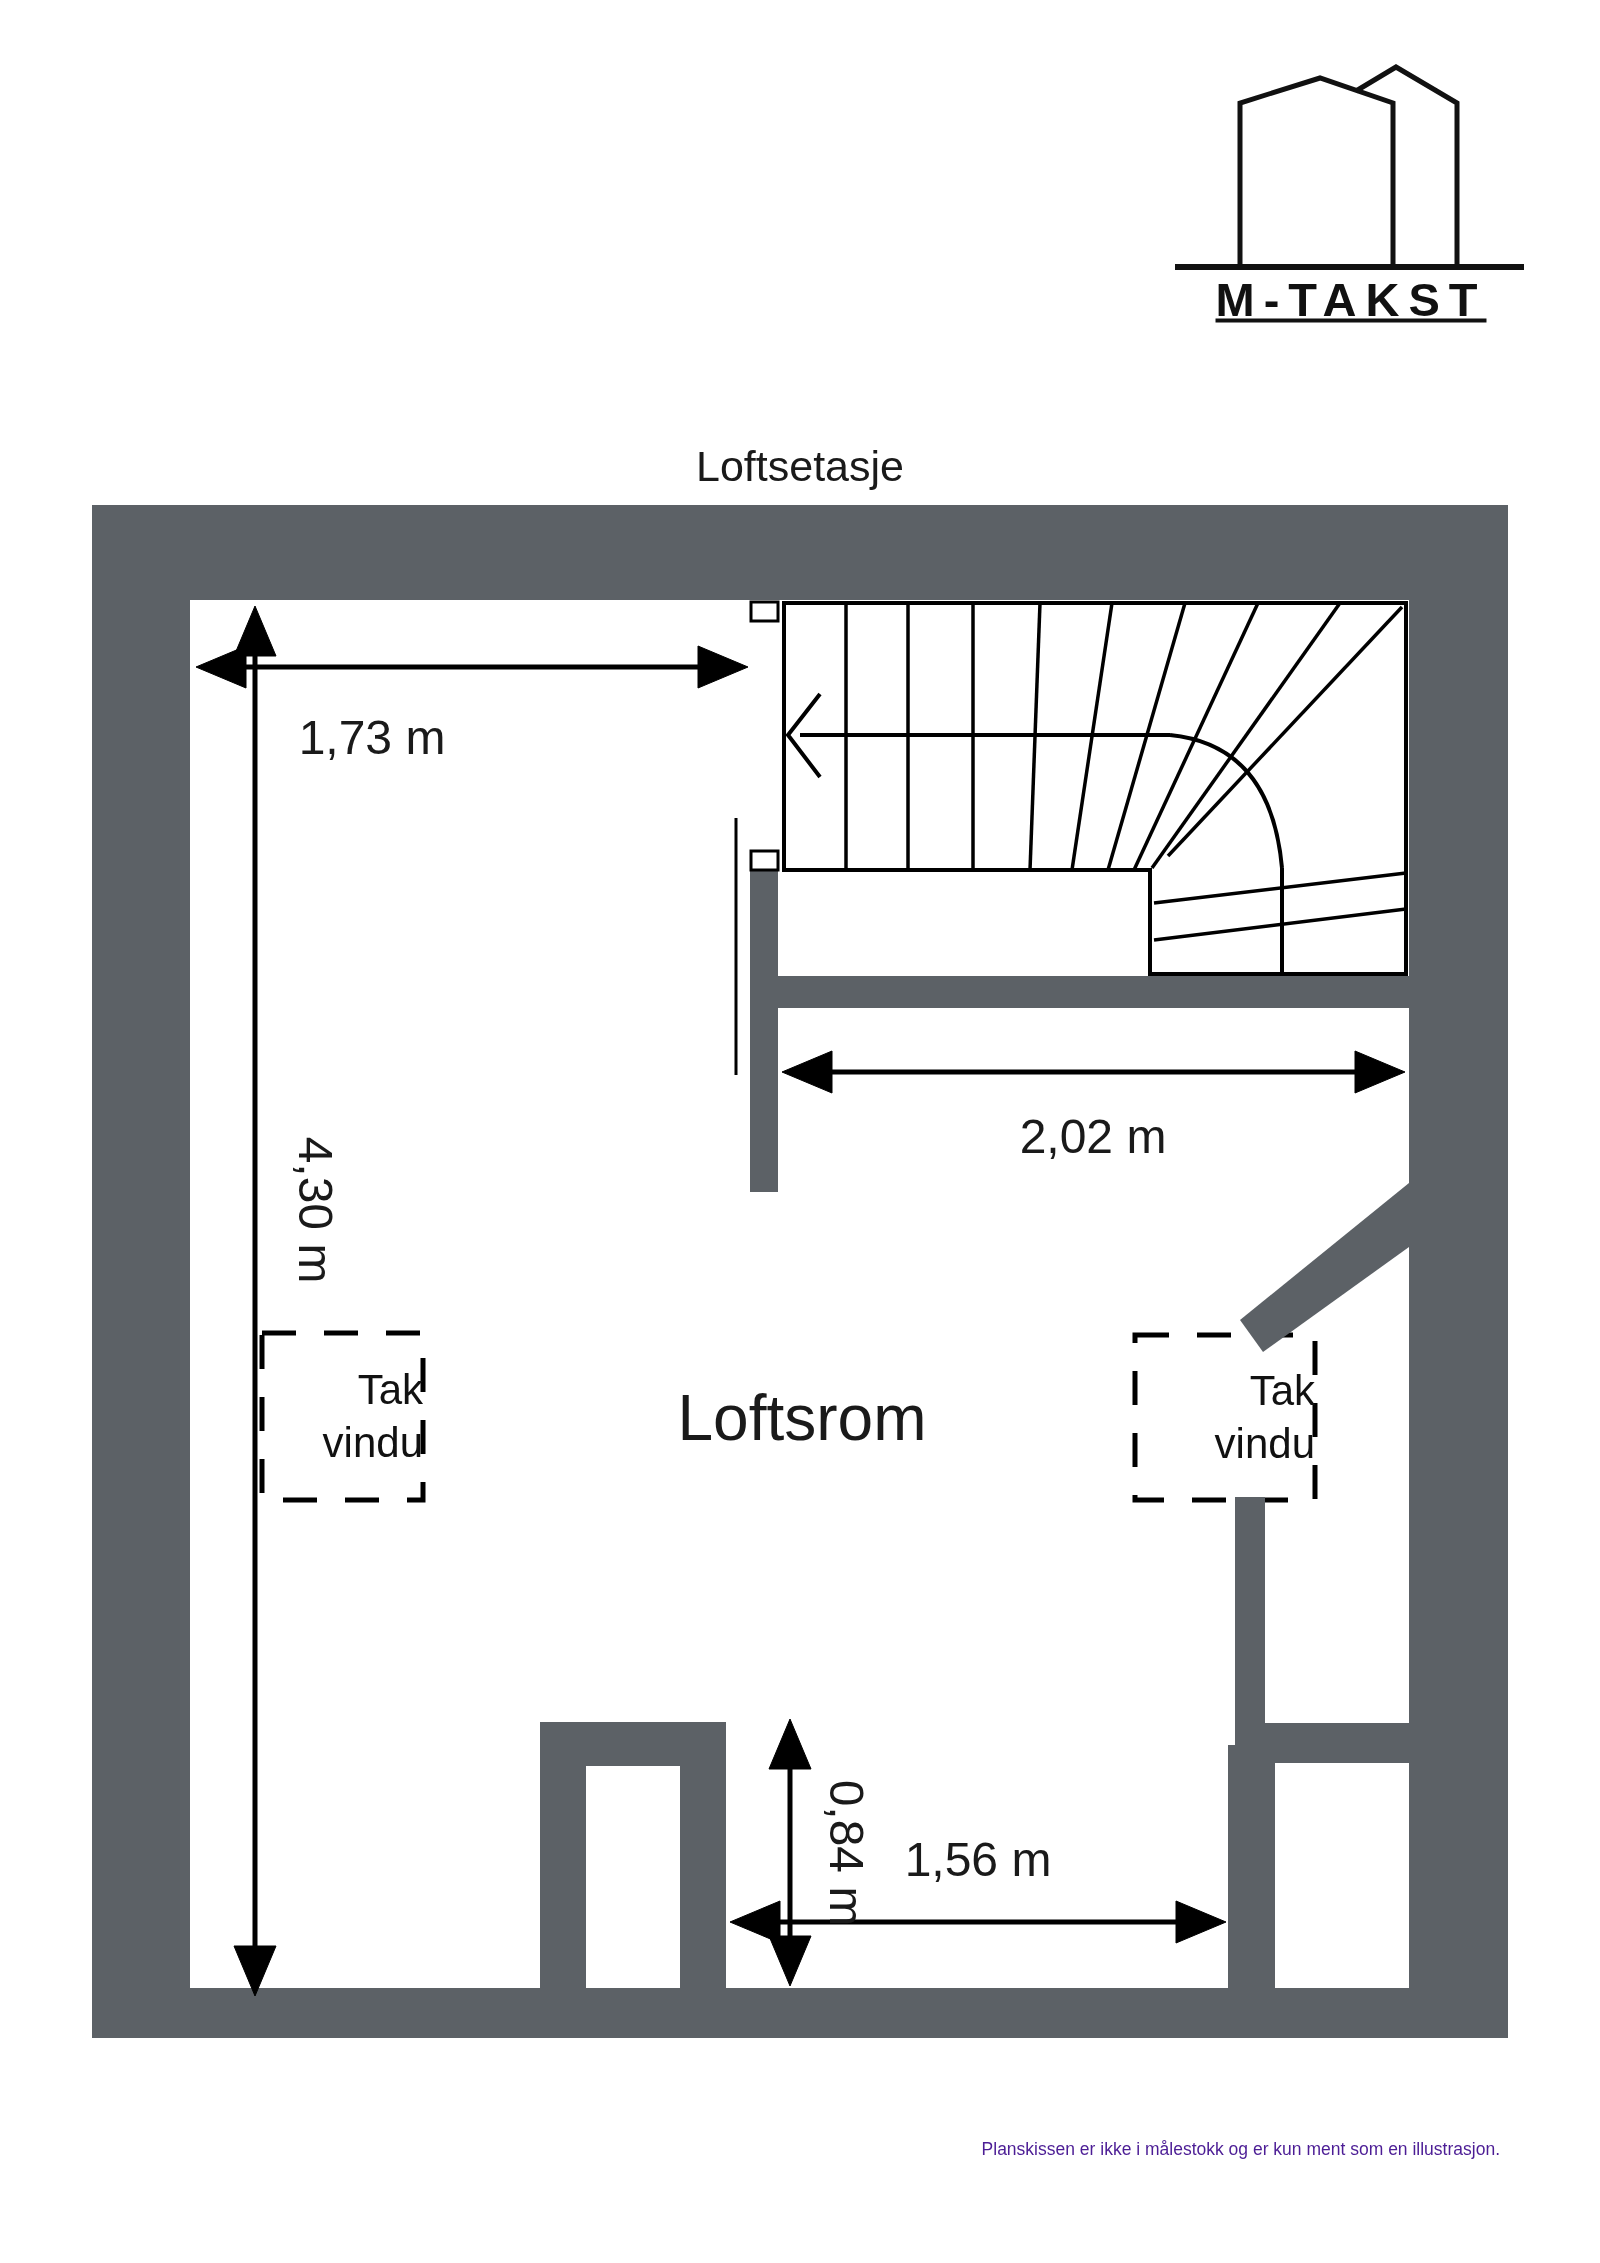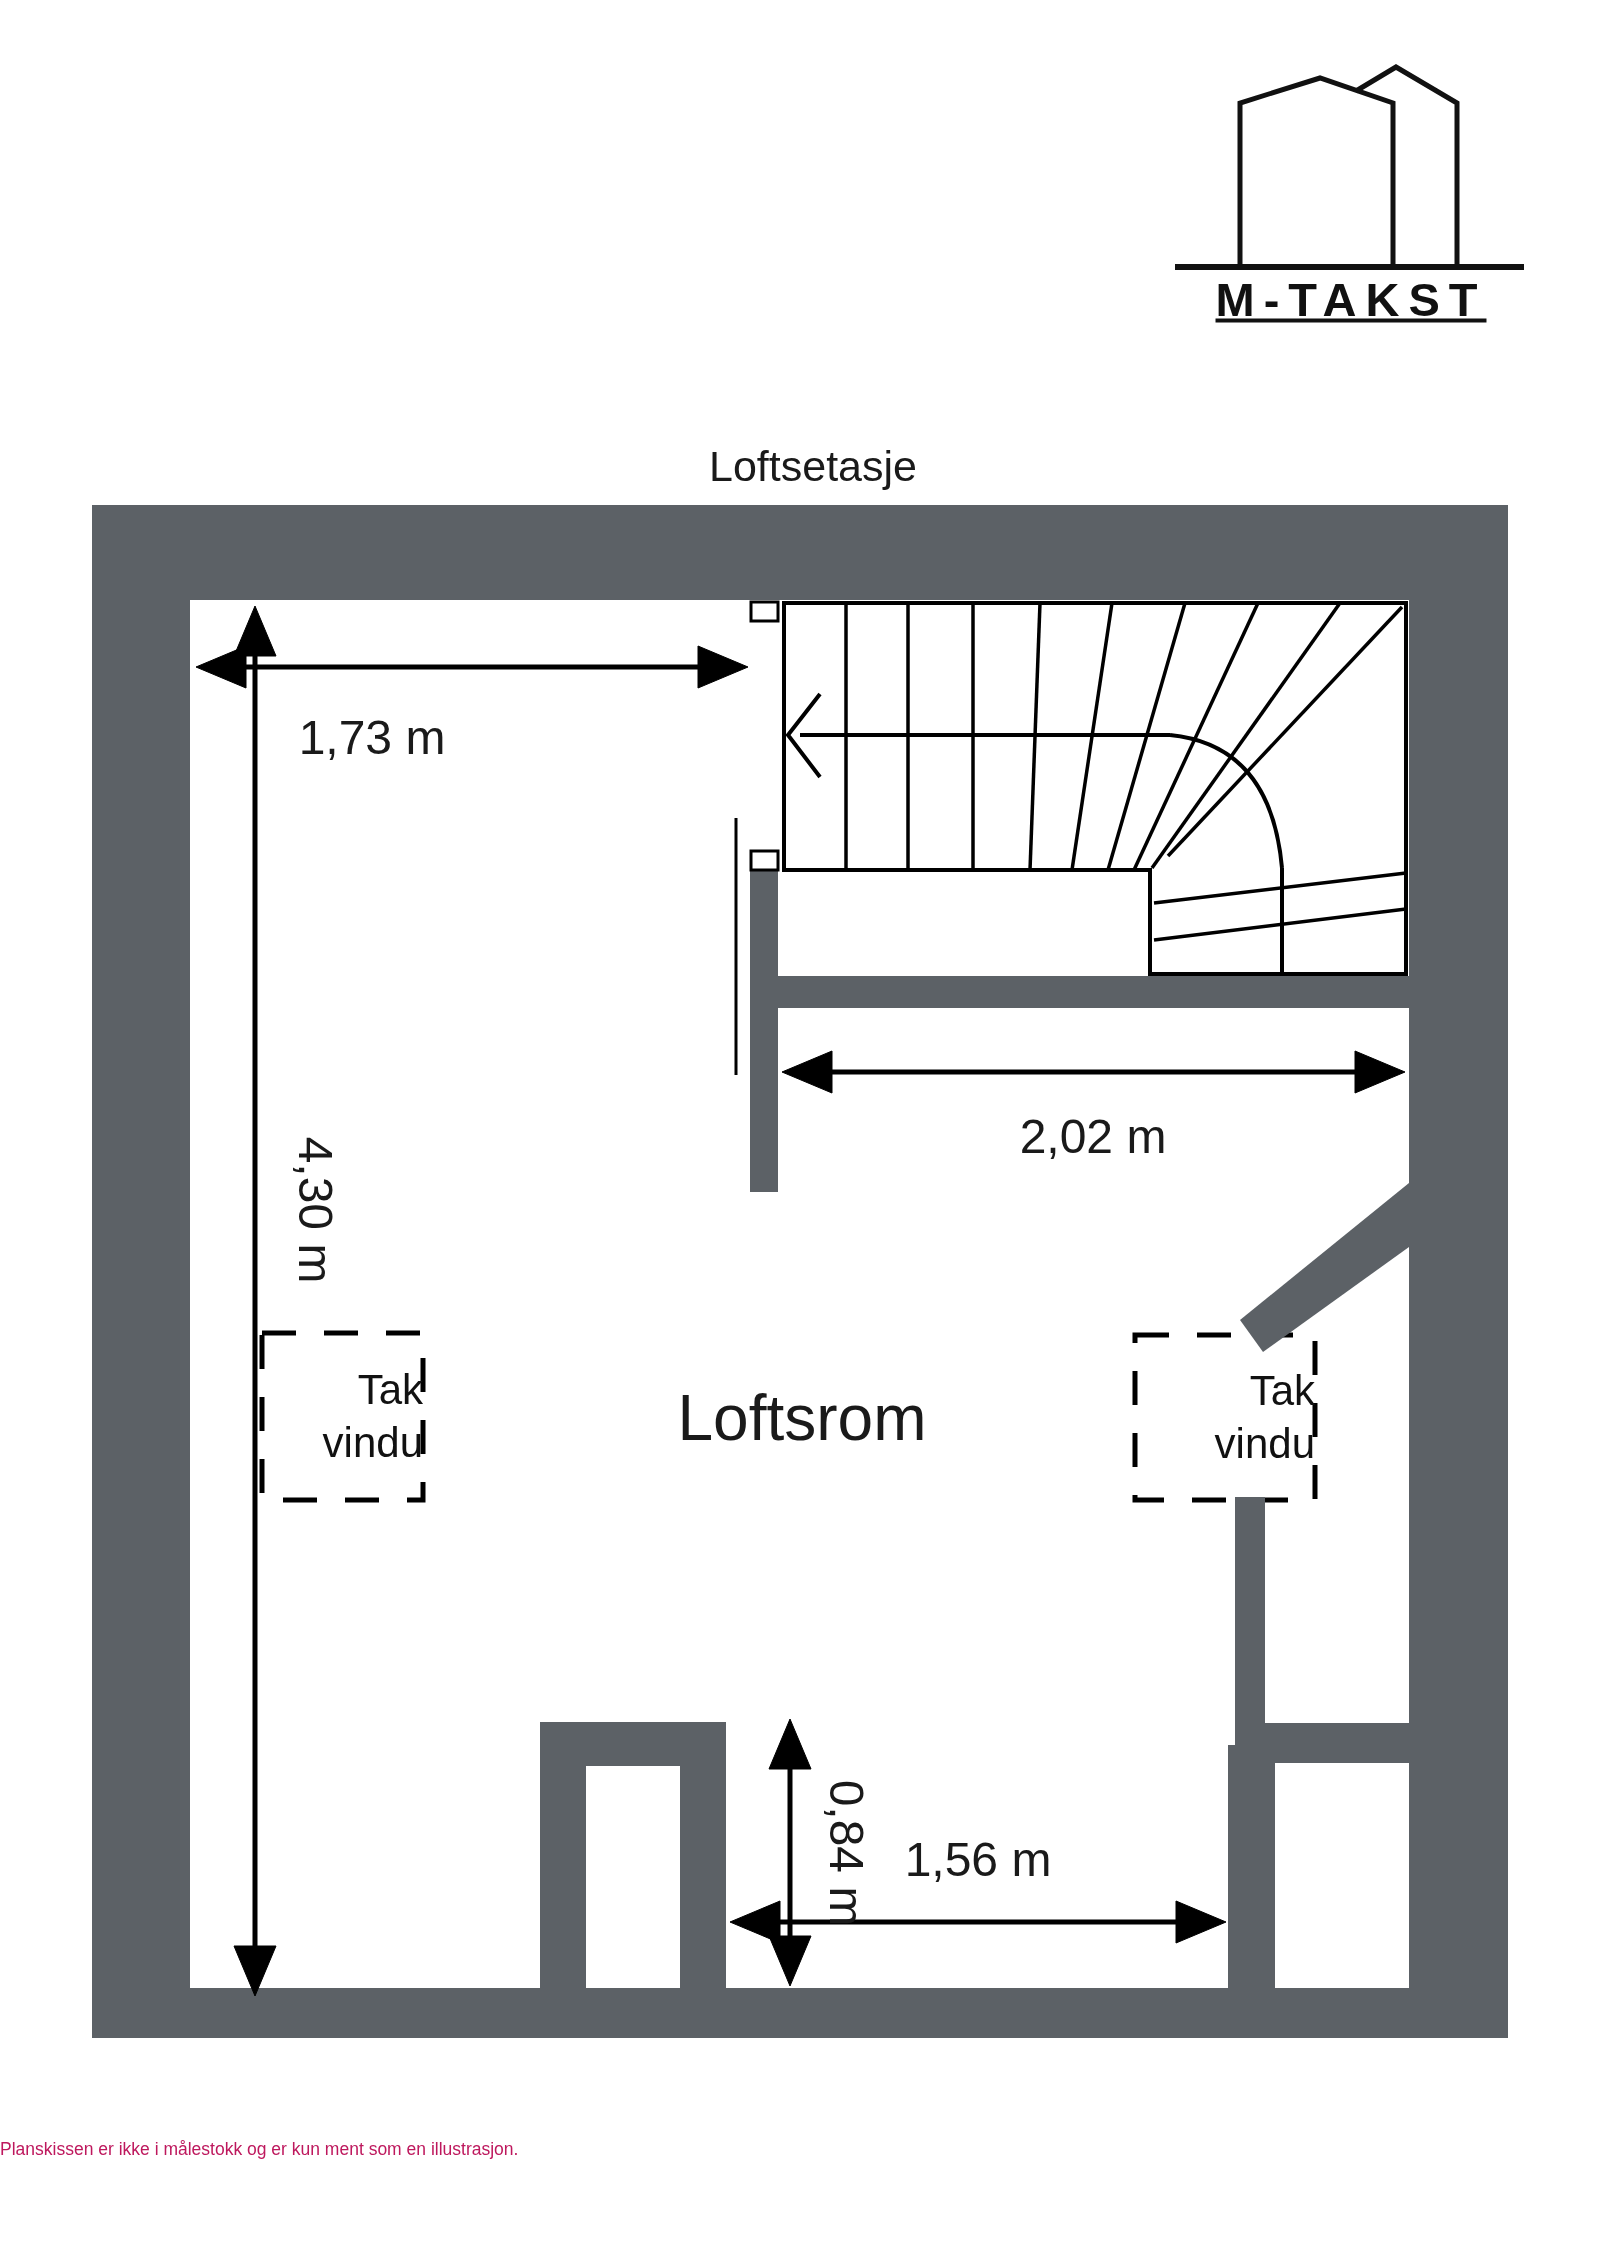--- a/index.html
+++ b/index.html
@@ -5,41 +5,41 @@
   :root { --wall:#5c6166; --line:#000; }
   html,body { margin:0; padding:0; background:#fff; }
   #page {
     position:relative; width:1600px; height:2263px; background:#fff;
     font-family:"Liberation Sans", sans-serif; color:#1a1a1a; overflow:hidden;
   }
   .wall { position:absolute; background:var(--wall); }
   .label { position:absolute; transform:translate(-50%,-50%); white-space:nowrap; color:#1a1a1a; }
   .label.rot90 { transform:translate(-50%,-50%) rotate(90deg); }
   #page-title   { left:800px; top:334px; font-size:64px; }
-  #floor-title  { left:800px; top:466px; font-size:43px;margin-left:13px; }
+  #floor-title  { left:800px; top:466px; font-size:43px; }
   #room-label   { left:802px; top:1418px; font-size:64px; }
   .dim-label    { font-size:48px; }
   #dim-label-top    { left:372px;  top:737px;  }
   #dim-label-left   { left:315px;  top:1210px; }
   #dim-label-mid    { left:1093px; top:1136px;text-align:center; }
   #dim-label-niche  { left:846px;  top:1853px; }
   #dim-label-bottom { left:978px;  top:1859px; }
   .roofwin-label {
     position:absolute; display:flex; flex-direction:column; align-items:flex-end;
     justify-content:center; font-size:42px; line-height:1.25; color:#111;
   }
   #roofwin-left-label  { left:262px;  top:1333px; width:161px; height:167px; }
   #roofwin-right-label { left:1135px; top:1335px; width:180px; height:165px; }
   #logo-text {
     left:1351px; top:299px; font-size:47px; font-weight:bold;
     letter-spacing:9px; color:#111;text-decoration:underline;
   }
   #disclaimer {
-    position:absolute; left:0; top:2138px; width:1500px; text-align:left;
-    font-size:17.5px; line-height:22.5px; color:#be185d;
+    position:absolute; left:0; top:2138px; width:1500px; text-align:right;
+    font-size:17.5px; line-height:22.5px; color:#4c1d95;
   }
   svg { position:absolute; left:0; top:0; }
   .wall-fill { fill:var(--wall); }
   .blk { stroke:var(--line); }
 </style>
 </head>
 <body>
 
 <div id="page">
 

